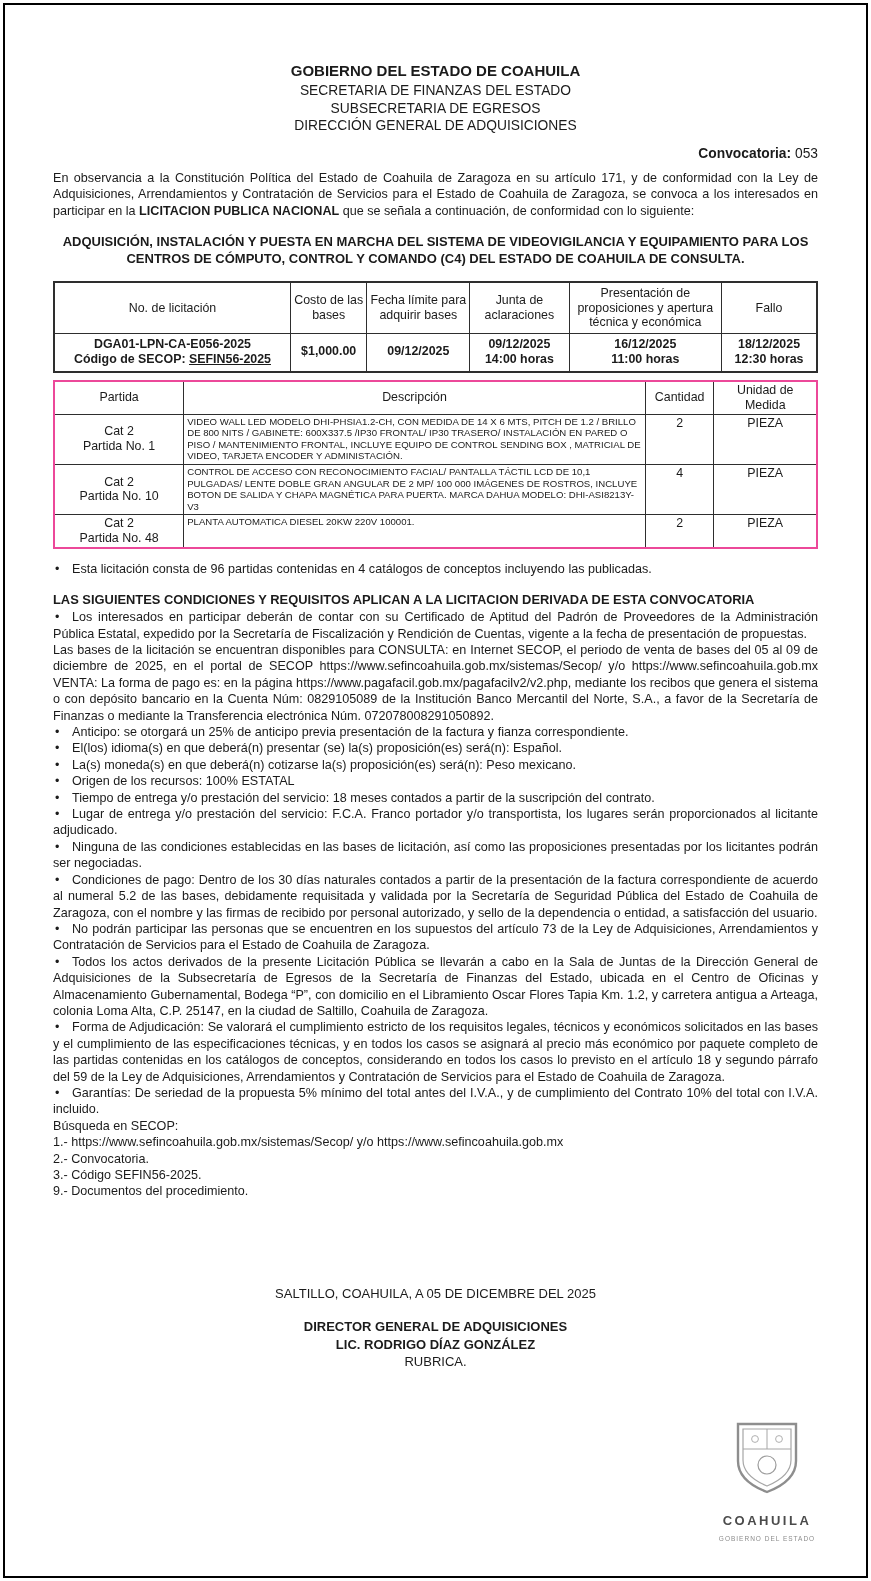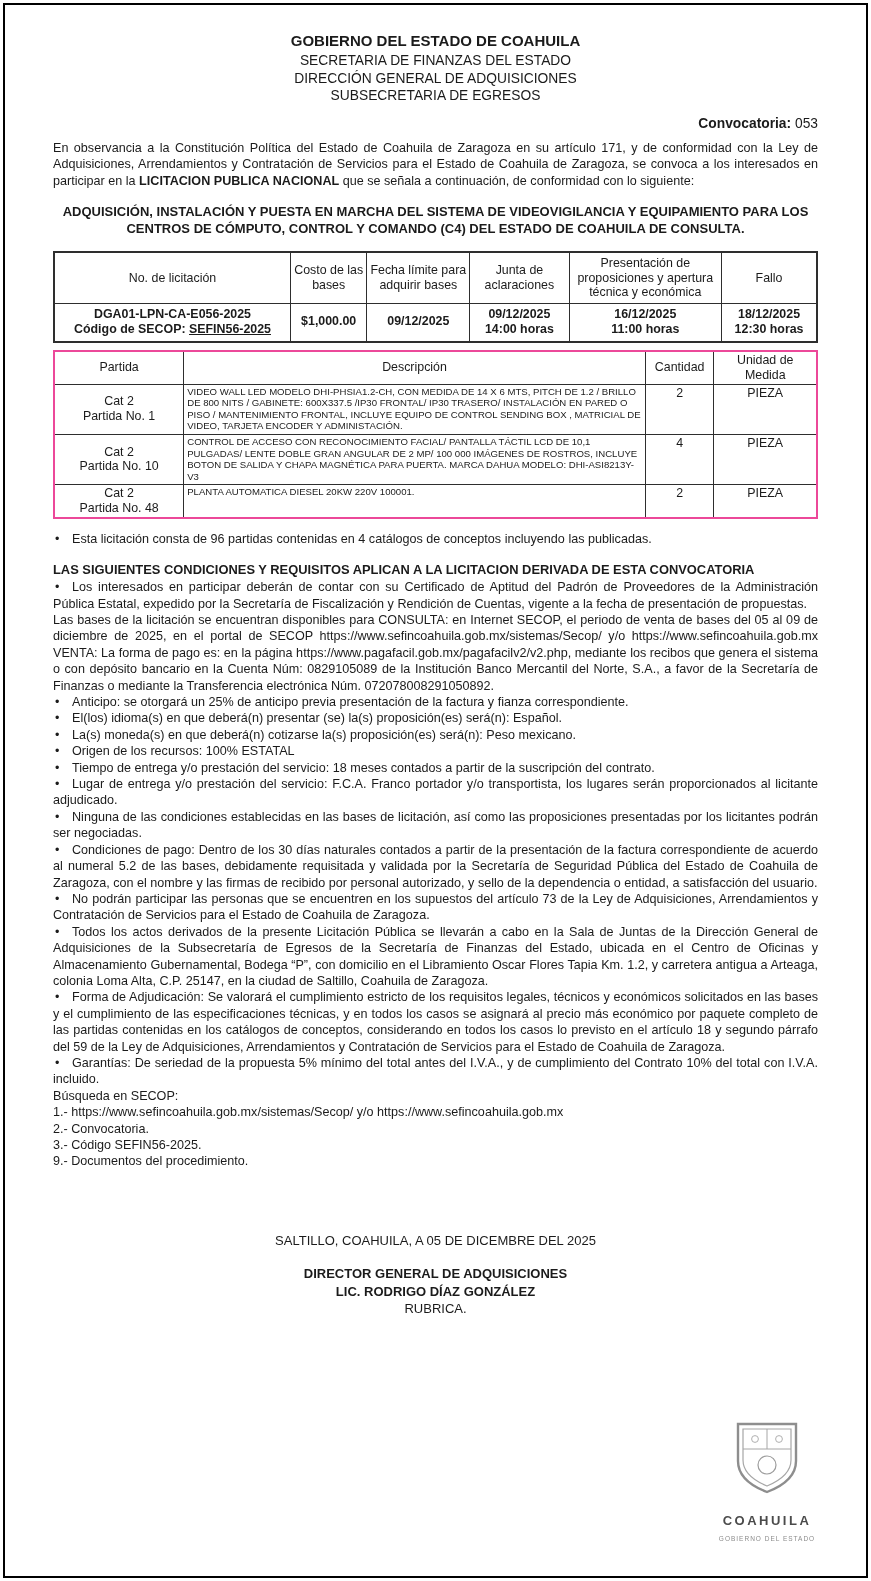--- a/index.html
+++ b/index.html
@@ -8,21 +8,21 @@
     width: 871px; height: 1581px;
     background: #ffffff;
     color: #1b1b1b;
     font-family: "Liberation Sans", "DejaVu Sans", sans-serif;
     font-size: 12.6px;
     line-height: 16.4px;
     position: relative;
     overflow: hidden;
   }
   .frame { position: absolute; inset: 3px; border: 2px solid #000; pointer-events: none; }
-  .content { position: relative; padding: 32px 53px 0 53px; }
+  .content { position: relative; padding: 62px 53px 0 53px; }
 
   .bold { font-weight: bold; }
   .underline { text-decoration: underline; }
 
   .doc-header { text-align: center; }
   .doc-header .org { font-weight: bold; font-size: 15px; line-height: 18px; margin-bottom: 2px; }
   .doc-header .sub { font-size: 13.8px; line-height: 17.5px; }
 
   .convocatoria { text-align: right; margin-top: 11px; font-size: 13.8px; }
 
@@ -44,39 +44,39 @@
   .items-table td.qty, .items-table td.unit { text-align: center; line-height: 14px; }
 
   .bullet { text-align: justify; margin: 0; }
   .bullet::before { content: "\2022"; display: inline-block; width: 17px; padding-left: 2px; }
   .note { margin: 12px 0 14px 0; }
 
   .cond-title { font-weight: bold; font-size: 12.9px; margin: 2px 0 1px 0; }
   .plain { text-align: justify; margin: 0; }
   .left { text-align: left; }
 
-  .place-date { text-align: center; margin-top: 63px; font-size: 13px; }
+  .place-date { text-align: center; margin-top: 86px; font-size: 13px; }
   .signature { text-align: center; margin-top: 16px; line-height: 17.5px; font-size: 13px; }
 
   .logo { position: absolute; right: 44px; bottom: 34px; width: 120px; text-align: center; }
   .logo-wordmark { font-weight: bold; font-size: 13px; letter-spacing: 2.5px; color: #4b4b4b; margin-top: 14px; }
   .logo-subtitle { font-size: 6.5px; letter-spacing: 1px; color: #8c8c8c; margin-top: 1px; }
 </style>
 </head>
 <body>
 
 <div class="frame"></div>
 
 <div class="content">
 
   <header class="doc-header">
     <div class="org">GOBIERNO DEL ESTADO DE COAHUILA</div>
     <div class="sub">SECRETARIA DE FINANZAS DEL ESTADO</div>
+    <div class="sub">SUBSECRETARIA DE EGRESOS</div>
     <div class="sub">DIRECCIÓN GENERAL DE ADQUISICIONES</div>
-    <div class="sub">SUBSECRETARIA DE EGRESOS</div>
   </header>
 
   <div class="convocatoria">
     <span class="bold">Convocatoria:</span>
     <span>053</span>
   </div>
 
   <p class="intro"><span>En observancia a la Constitución Política del Estado de Coahuila de Zaragoza en su artículo 171, y de conformidad con la Ley de Adquisiciones, Arrendamientos y Contratación de Servicios para el Estado de Coahuila de Zaragoza, se convoca a los interesados en participar en la </span><span class="bold">LICITACION PUBLICA NACIONAL</span><span> que se señala a continuación, de conformidad con lo siguiente:</span></p>
 
   <p class="subject">ADQUISICIÓN, INSTALACIÓN Y PUESTA EN MARCHA DEL SISTEMA DE VIDEOVIGILANCIA Y EQUIPAMIENTO PARA LOS CENTROS DE CÓMPUTO, CONTROL Y COMANDO (C4) DEL ESTADO DE COAHUILA DE CONSULTA.</p>

